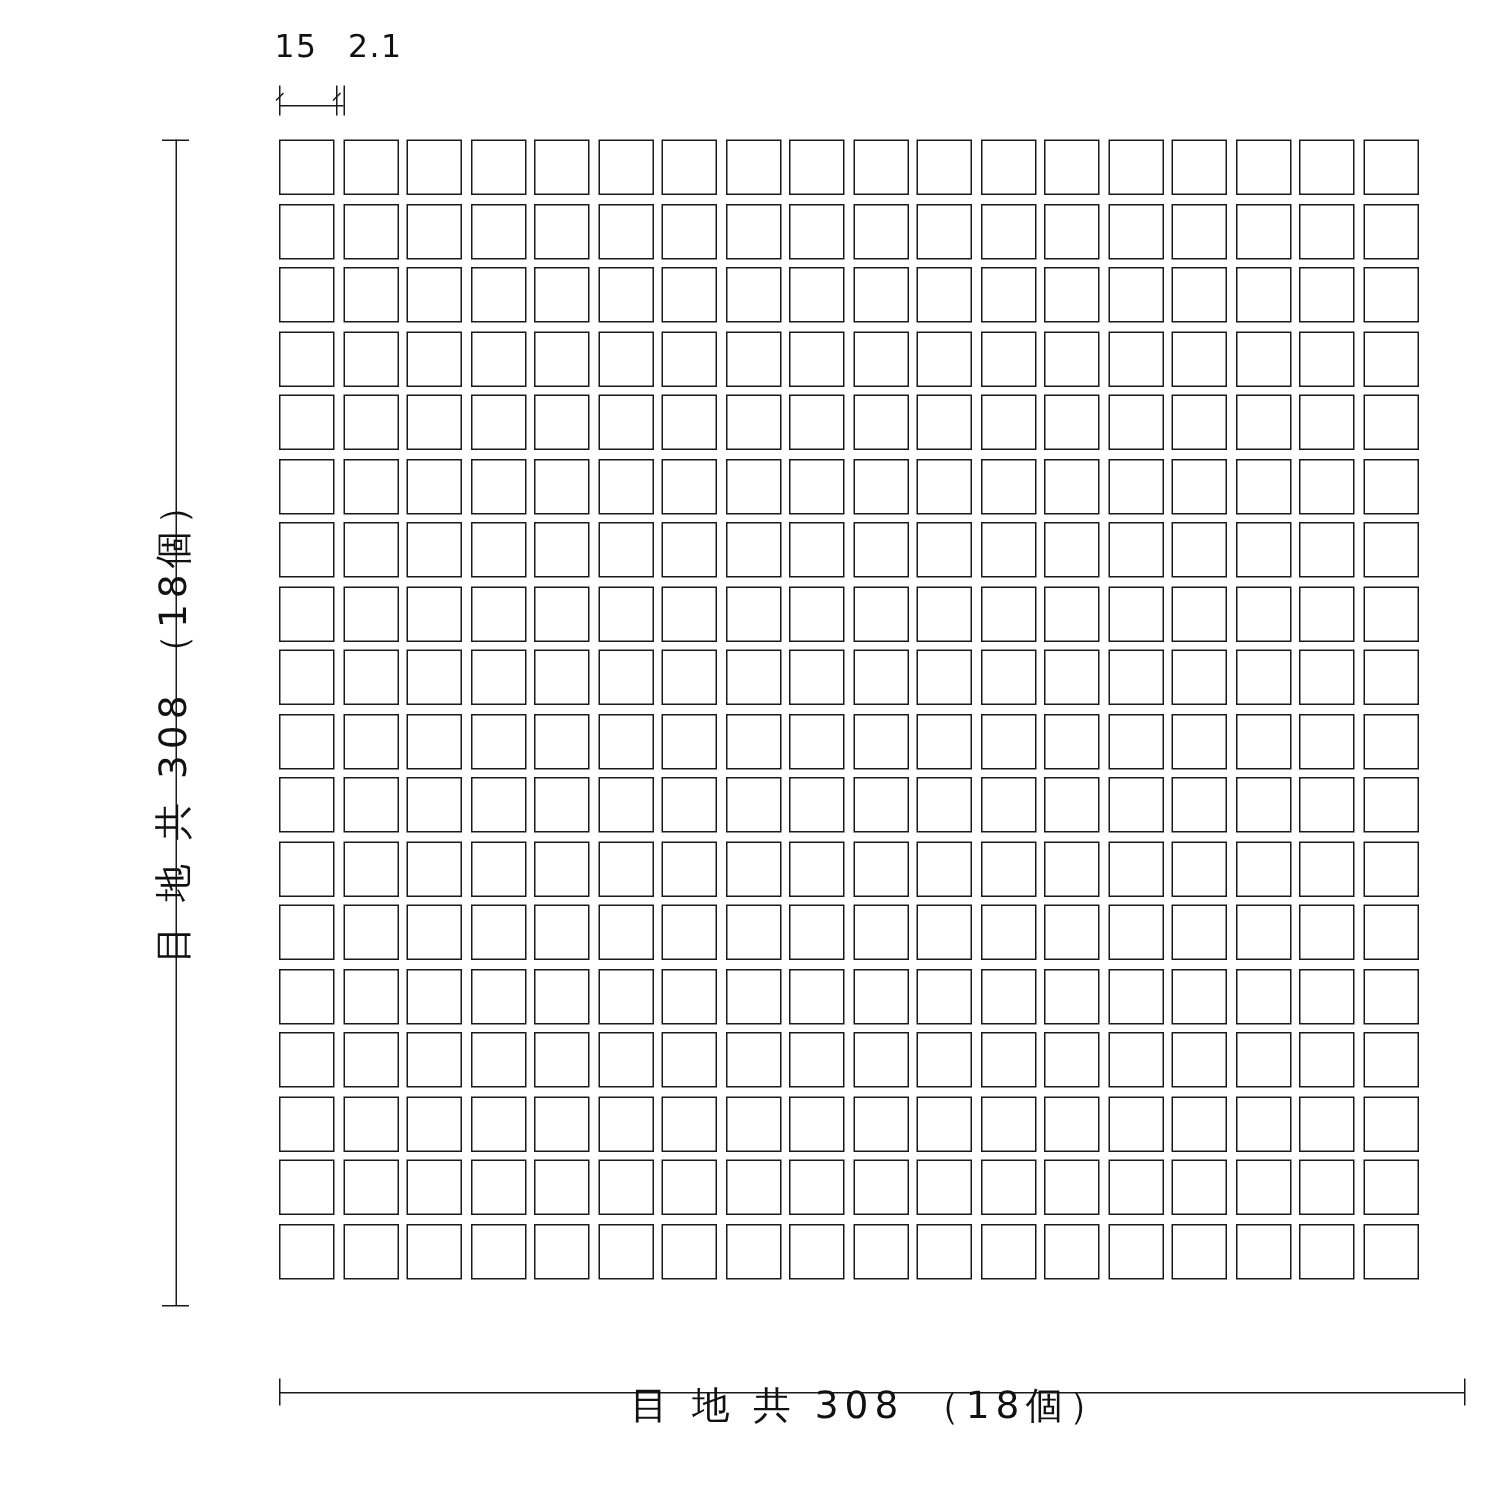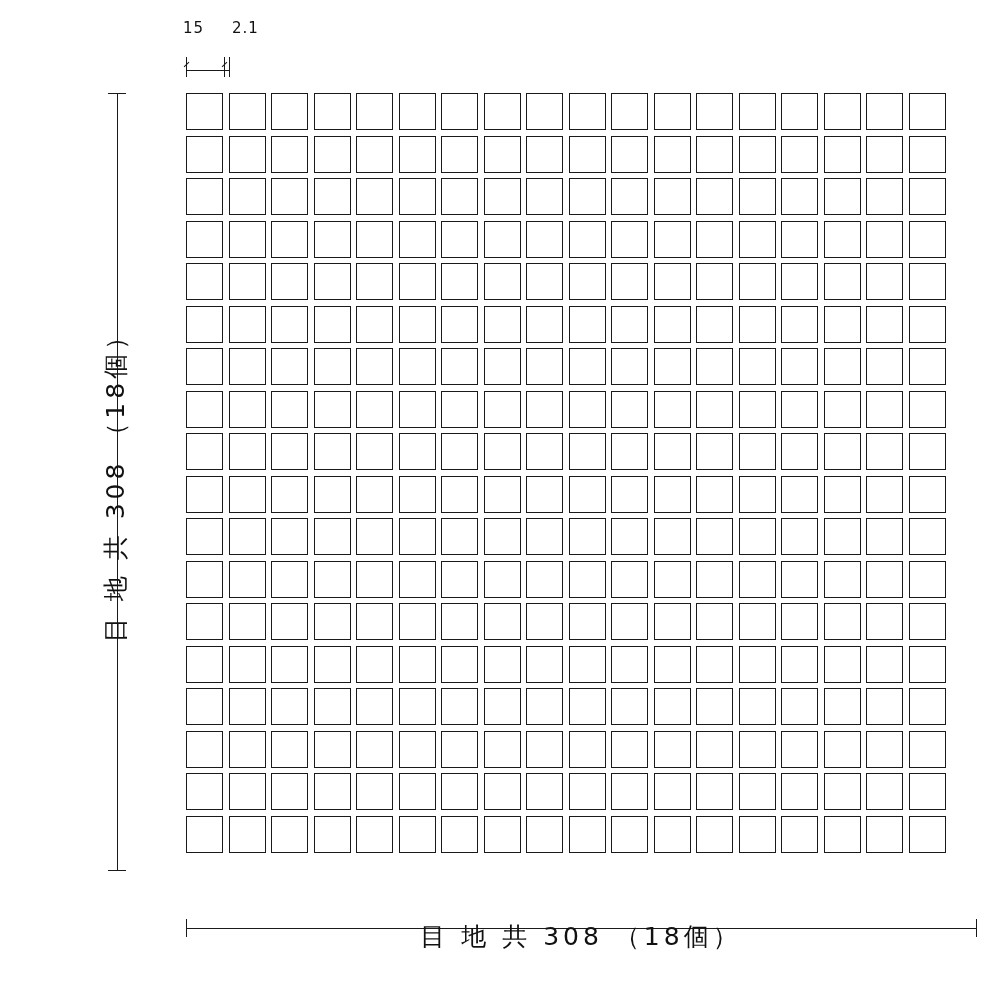--- a/index.html
+++ b/index.html
@@ -87,21 +87,21 @@
     left: 221px;
     top: 64px;
     width: 7px;
     height: 0;
     border-top: 1.4px solid #1a1a1a;
     transform: rotate(-45deg);
   }
 
   .dim-label {
     position: absolute;
-    font-size: 15px;
+    font-size: 21px;
     letter-spacing: 1px;
     white-space: nowrap;
     color: #111111;
   }
   #label-15 {
     left: 183px;
     top: 19px;
   }
   #label-21 {
     left: 232px;

